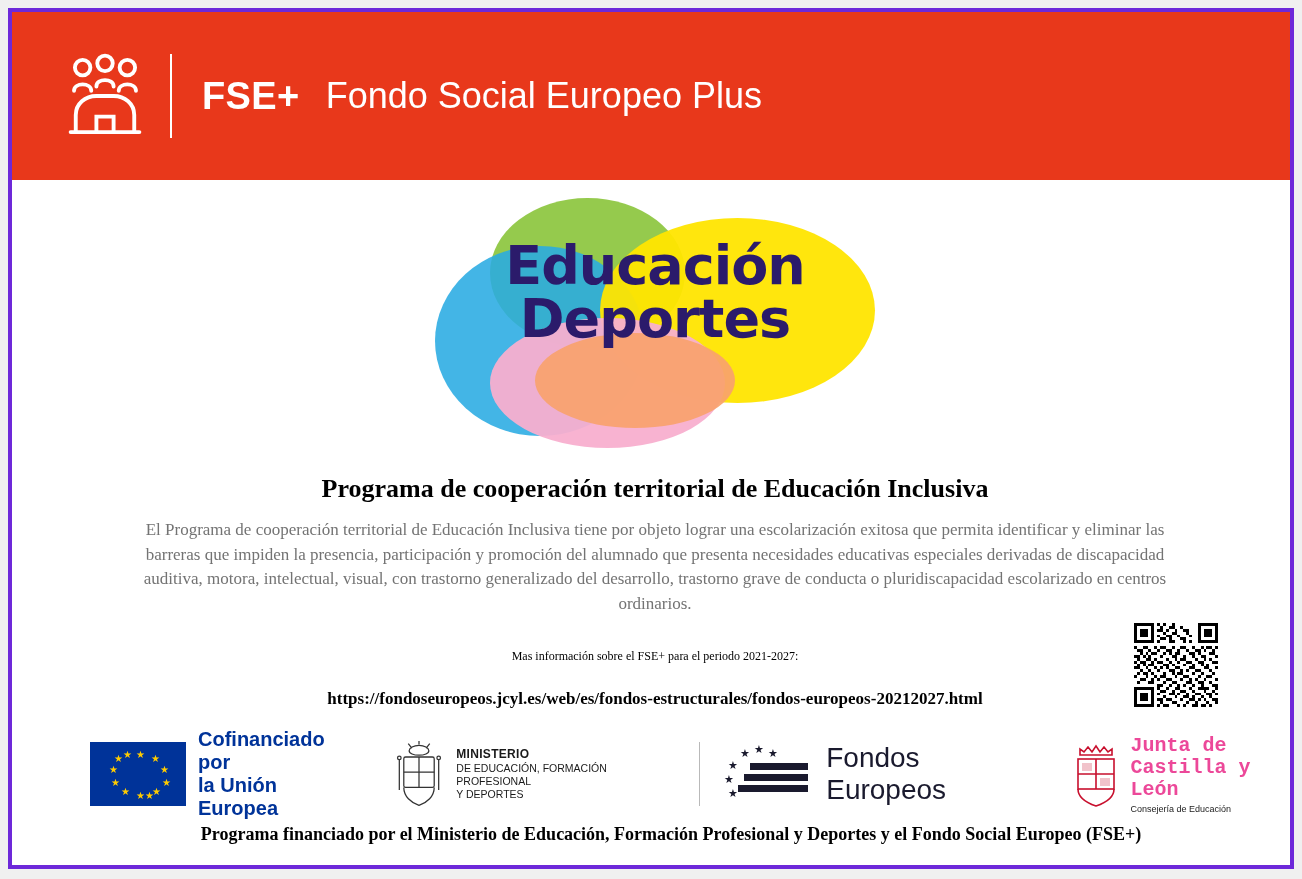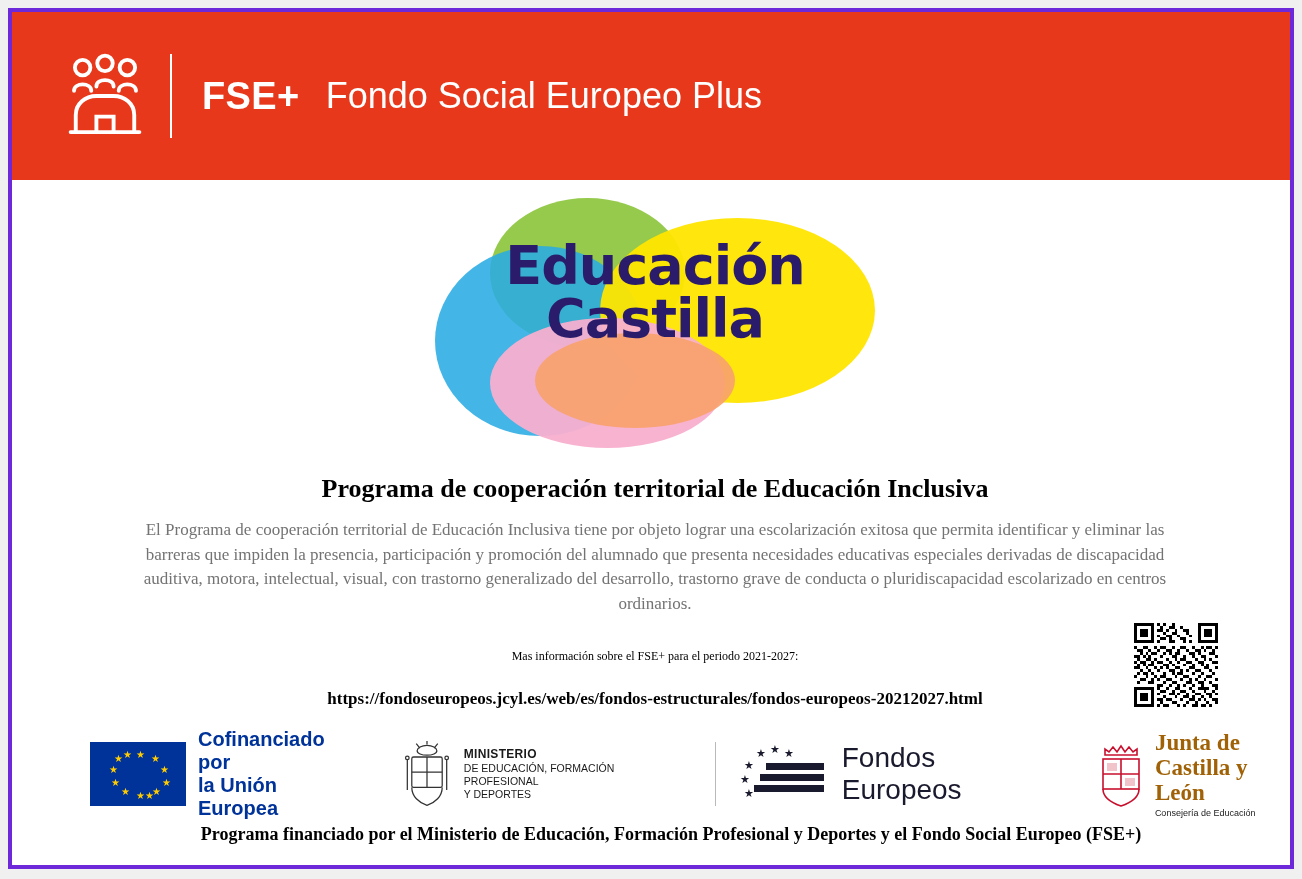--- a/index.html
+++ b/index.html
@@ -197,22 +197,22 @@
     margin-left: 10px;
     font-size: 28px;
     color: #1a1a2e;
     font-family: "Liberation Sans", sans-serif;
   }
 
   .jcyl-logo { margin-left: 40px; display: flex; align-items: center; }
   .jcyl-crest { width: 52px; height: 66px; flex: none; }
   .jcyl-text { margin-left: 8px; }
   .jcyl-text .jt1 {
-    font-size: 23px; font-weight: bold; color: #a16207; line-height: 1.1;
-    font-family: Liberation Serif, serif;
+    font-size: 20px; font-weight: bold; color: #ec4899; line-height: 1.1;
+    font-family: Liberation Mono, monospace;
   }
   .jcyl-text .jt2 {
     font-size: 9px; color: #222; margin-top: 3px;
     font-family: "Liberation Sans", sans-serif;
   }
 
   .footer-note {
     position: absolute;
     left: 16px;
     top: 812px;
@@ -250,21 +250,21 @@
 
   <div class="logo-area">
     <div class="blobs">
       <div class="blob blob-green"></div>
       <div class="blob blob-cyan"></div>
       <div class="blob blob-yellow"></div>
       <div class="blob blob-pink"></div>
       <div class="blob blob-orange"></div>
       <div class="blob-text">
         <span>Educación</span>
-        <span class="l2">Castilla</span>
+        <span class="l2">Deportes</span>
       </div>
     </div>
   </div>
 
   <div class="program-title">Programa de cooperación territorial de Educación Inclusiva</div>
   <div class="program-desc">El Programa de cooperación territorial de Educación Inclusiva tiene por objeto lograr una escolarización exitosa que permita identificar y eliminar las barreras que impiden la presencia, participación y promoción del alumnado que presenta necesidades educativas especiales derivadas de discapacidad auditiva, motora, intelectual, visual, con trastorno generalizado del desarrollo, trastorno grave de conducta o pluridiscapacidad escolarizado en centros ordinarios.</div>
   <div class="info-line">Mas información sobre el FSE+ para el periodo 2021-2027:</div>
   <div class="info-url">https://fondoseuropeos.jcyl.es/web/es/fondos-estructurales/fondos-europeos-20212027.html</div>
 
   <svg class="qr" viewBox="0 0 29 29" shape-rendering="crispEdges">

